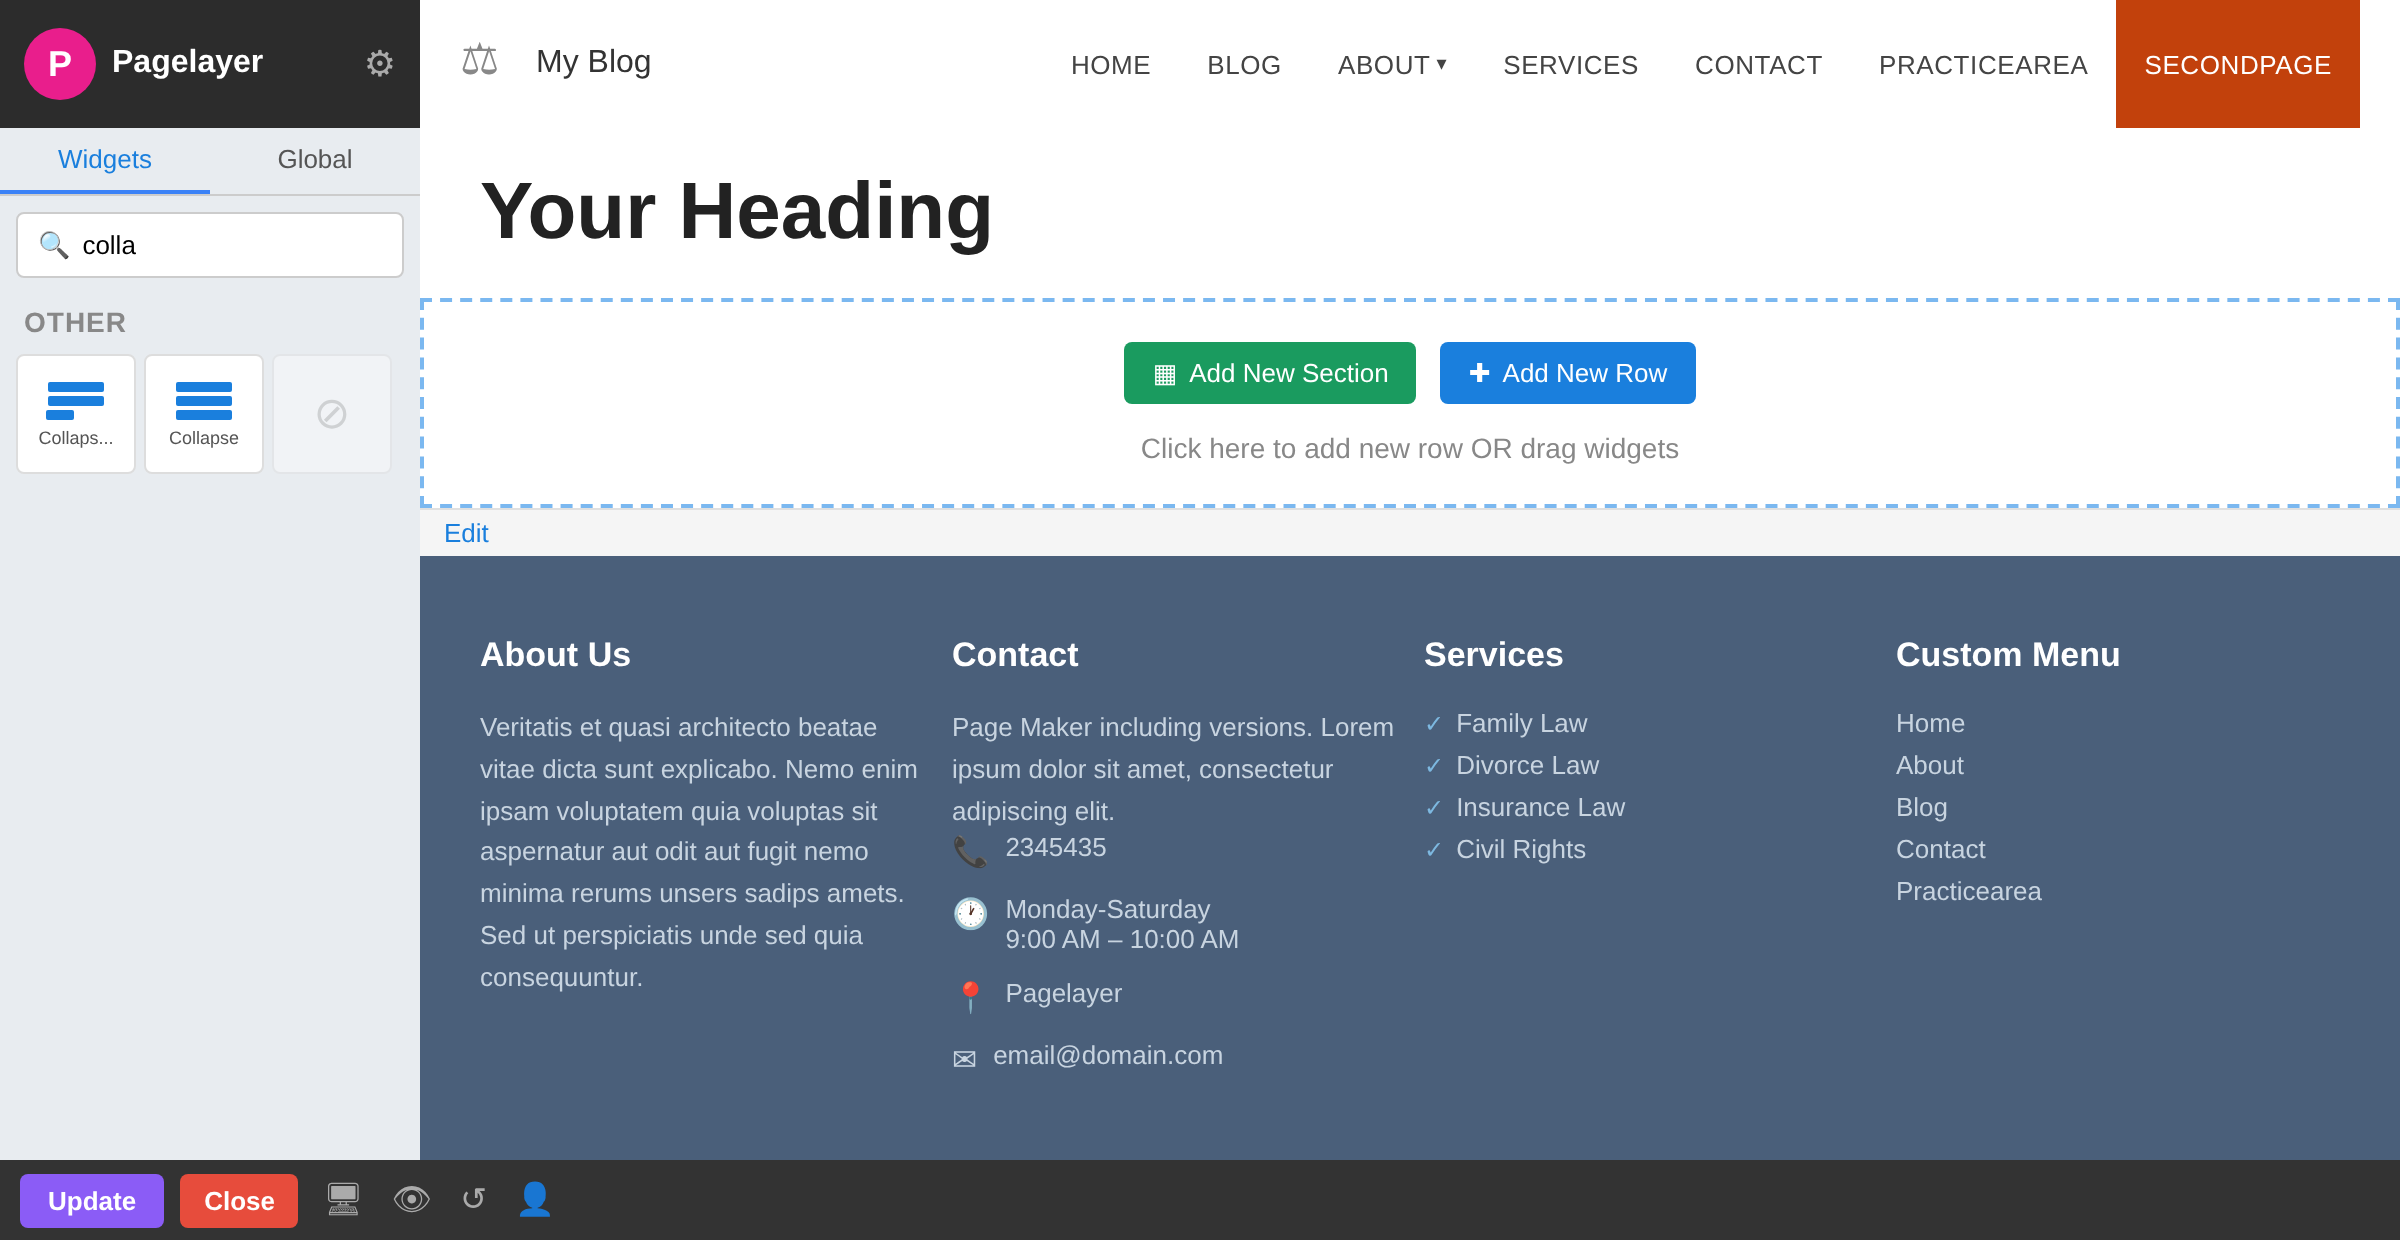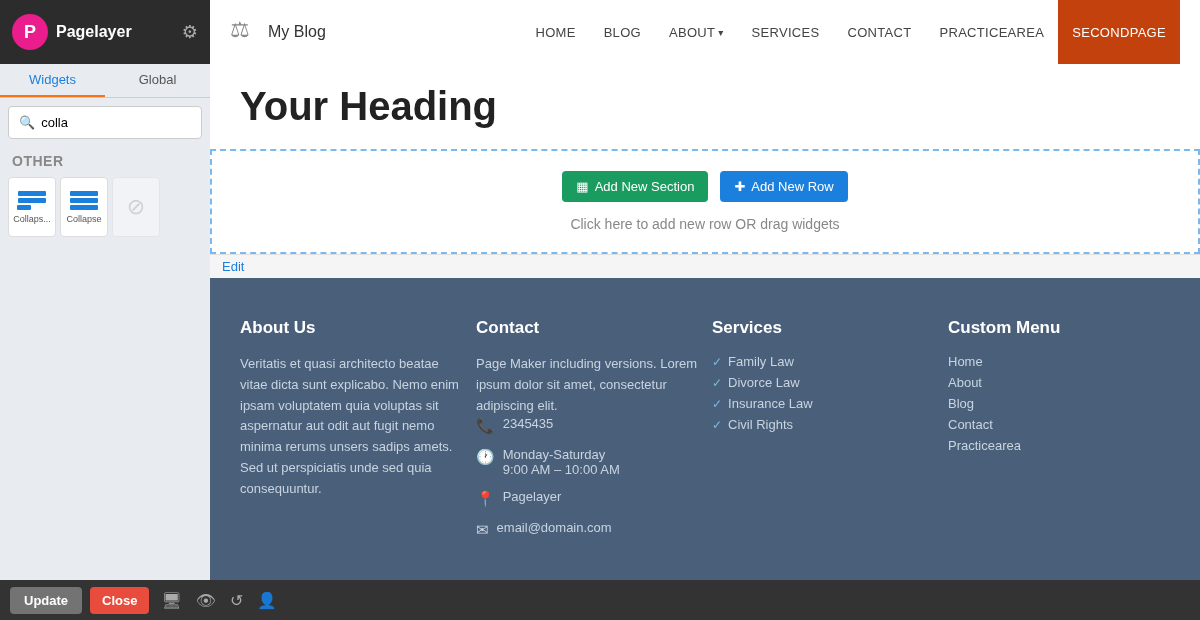--- a/index.html
+++ b/index.html
@@ -119,21 +119,21 @@
     .sidebar-tab {
       flex: 1;
       text-align: center;
       padding: 8px 0;
       font-size: 13px;
       cursor: pointer;
       color: #555;
     }
     .sidebar-tab.active {
       color: #1a7fdd;
-      border-bottom: 2px solid #f97316;
+      border-bottom: 2px solid #3b82f6;
     }
     .search-bar {
       padding: 8px 10px;
       display: flex;
       align-items: center;
       background: white;
       margin: 8px;
       border-radius: 4px;
       border: 1px solid #ccc;
       gap: 6px;
@@ -153,21 +153,21 @@
       letter-spacing: 0.5px;
       font-weight: bold;
     }
     .widget-grid {
       display: flex;
       flex-wrap: wrap;
       padding: 4px 8px;
       gap: 4px;
     }
     .widget-item {
-      width: 48px;
+      width: 60px;
       height: 60px;
       background: white;
       border-radius: 4px;
       display: flex;
       flex-direction: column;
       align-items: center;
       justify-content: center;
       cursor: pointer;
       border: 1px solid #ddd;
       gap: 4px;
@@ -312,21 +312,21 @@
     .bottom-toolbar {
       height: 40px;
       background: #333;
       display: flex;
       align-items: center;
       padding: 0 10px;
       gap: 8px;
       flex-shrink: 0;
     }
     .btn-update {
-      background: #737373;
+      background: #8b5cf6;
       color: white;
       border: none;
       padding: 6px 14px;
       border-radius: 4px;
       font-size: 13px;
       font-weight: bold;
       cursor: pointer;
     }
     .btn-close {
       background: #e74c3c;

